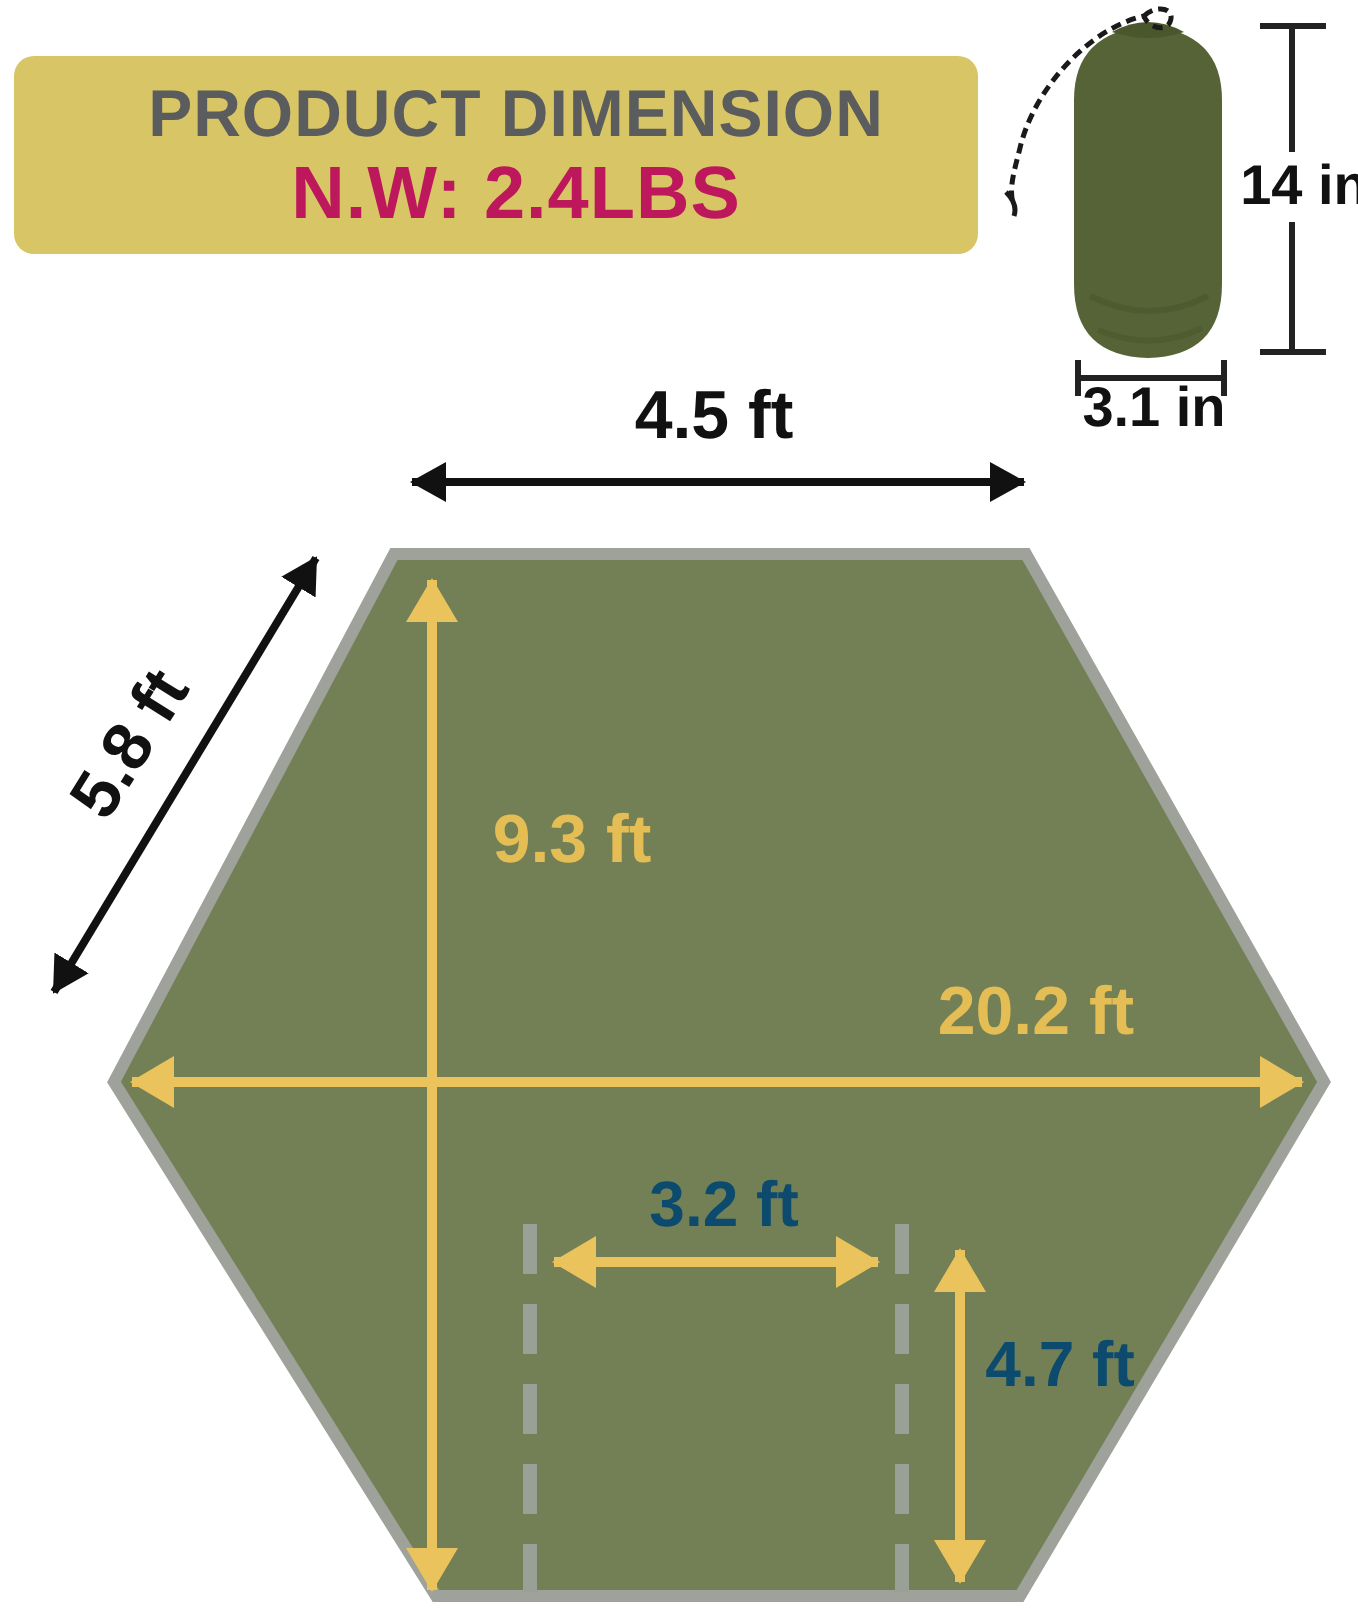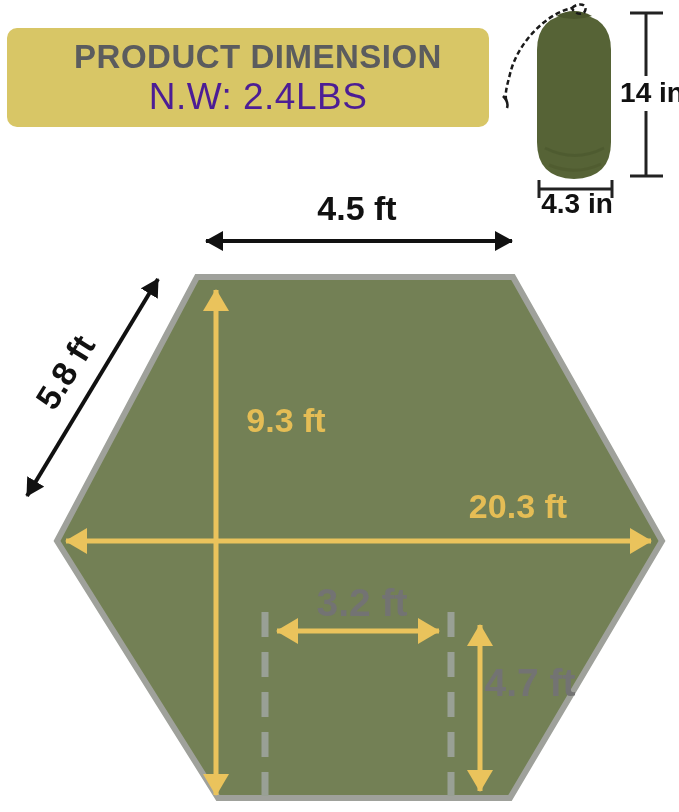--- a/index.html
+++ b/index.html
@@ -17,32 +17,32 @@
     background:#d8c666;
     border-radius:10px;
     display:flex;flex-direction:column;justify-content:center;
     padding-left:20px;box-sizing:border-box;align-items:center;
   }
   .banner-title{
     font-size:33px;font-weight:bold;color:#5b5c5e;
     letter-spacing:0.5px;line-height:38px;white-space:nowrap;
   }
   .banner-weight{
-    font-size:37px;font-weight:normal;color:#4c1d95;
+    font-size:37px;font-weight:bold;color:#be185d;
     letter-spacing:0.5px;line-height:42px;white-space:nowrap;
   }
   .label{
     position:absolute;
     transform:translate(-50%,-50%);
     font-weight:bold;white-space:nowrap;line-height:1;
   }
   .ink{color:#111111;font-size:34px;}
   .ink-sm{color:#111111;font-size:28px;}
   .gold{color:#e5bd55;font-size:34px;text-align:right;}
-  .gold-sm{color:#737373;font-size:39px;}
+  .gold-sm{color:#0c4a6e;font-size:32px;}
   .rot{transform:translate(-50%,-50%) rotate(-58deg);}
 </style>
 </head>
 <body>
 
 <div class="stage">
 
   <svg width="679" height="812" viewBox="0 0 679 812">
     <defs>
       <marker id="aGold" markerUnits="userSpaceOnUse" markerWidth="24" markerHeight="28" refX="21" refY="13" orient="auto-start-reverse">
@@ -89,19 +89,19 @@
   </svg>
 
   <div class="banner">
     <div class="banner-title">PRODUCT DIMENSION</div>
     <div class="banner-weight">N.W: 2.4LBS</div>
   </div>
 
   <div class="label ink" style="left:357px;top:208px">4.5 ft</div>
   <div class="label ink rot" style="left:65px;top:372px">5.8 ft</div>
   <div class="label gold" style="left:286px;top:420px">9.3 ft</div>
-  <div class="label gold" style="left:518px;top:506px">20.3 ft</div>
+  <div class="label gold" style="left:518px;top:506px">20.2 ft</div>
   <div class="label gold-sm" style="left:362px;top:602px">3.2 ft</div>
   <div class="label gold-sm" style="left:530px;top:682px">4.7 ft</div>
   <div class="label ink-sm" style="left:652px;top:93px">14 in</div>
-  <div class="label ink-sm" style="left:577px;top:204px">4.3 in</div>
+  <div class="label ink-sm" style="left:577px;top:204px">3.1 in</div>
 
 </div>
 
 </body></html>

